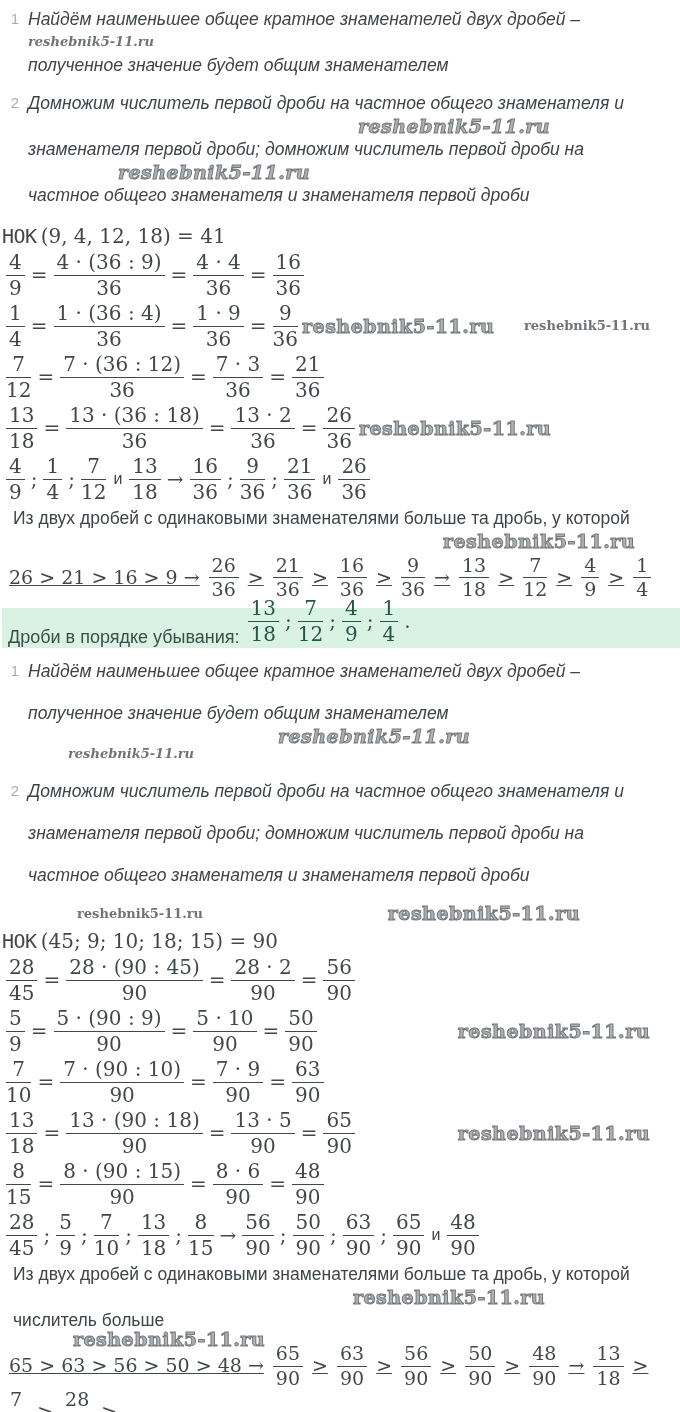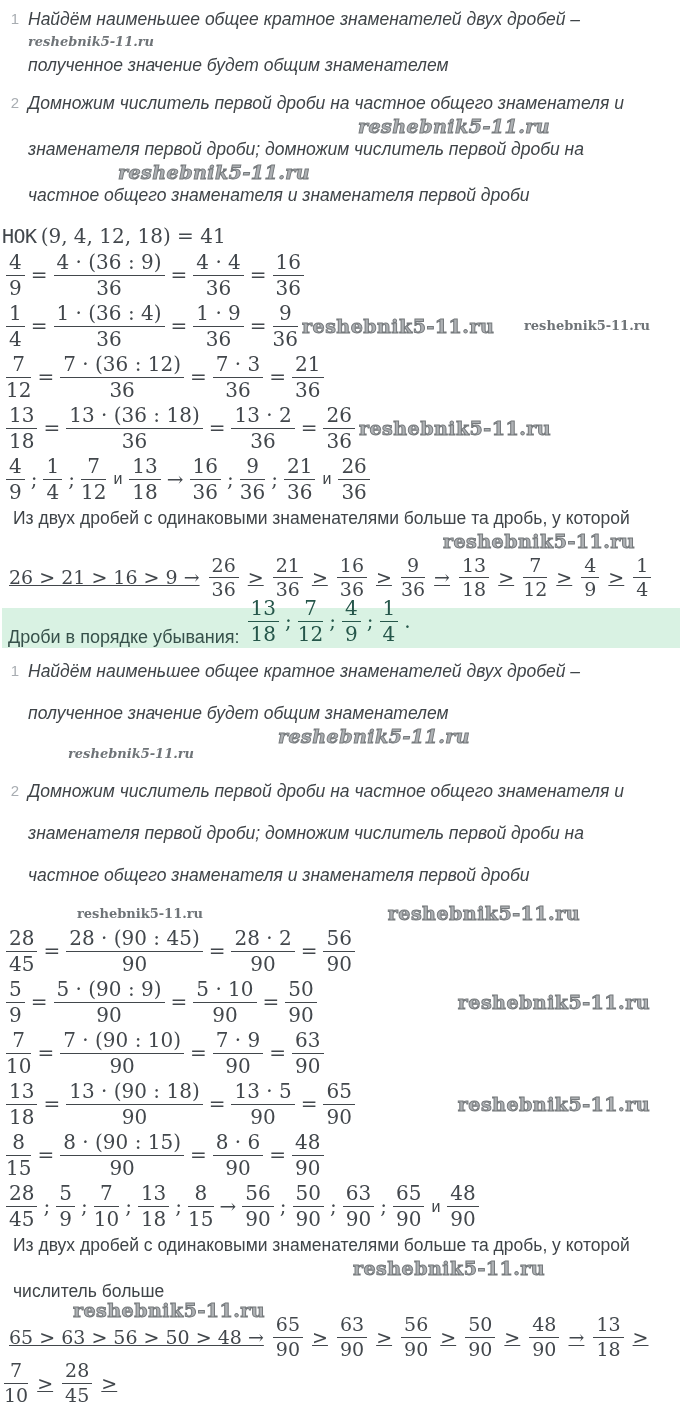--- a/index.html
+++ b/index.html
@@ -110,20 +110,21 @@
         <div class="tline">знаменателя первой дроби; домножим числитель первой дроби на</div>
         <div class="tline" style="margin-bottom:0;">частное общего знаменателя и знаменателя первой дроби</div>
       </div>
     </div>
 
     <div class="wm-row">
       <span class="wm wm-sm" style="margin-left:75px;">reshebnik5-11.ru</span>
       <span class="wm wm-lg" style="margin-left:auto;margin-right:100px;">reshebnik5-11.ru</span>
     </div>
 
+    <div class="mline"><span class="mm">НОК</span><span class="mx">(45; 9; 10; 18; 15) = 90</span></div>
     <div class="mline"><span class="frac"><span class="fn">28</span><span class="fd">45</span></span><span class="mx">=</span><span class="frac"><span class="fn">28 · (90 : 45)</span><span class="fd">90</span></span><span class="mx">=</span><span class="frac"><span class="fn">28 · 2</span><span class="fd">90</span></span><span class="mx">=</span><span class="frac"><span class="fn">56</span><span class="fd">90</span></span></div>
     <div class="mline">
       <span class="wm wm-lg wm-right">reshebnik5-11.ru</span>
     <span class="frac"><span class="fn">5</span><span class="fd">9</span></span><span class="mx">=</span><span class="frac"><span class="fn">5 · (90 : 9)</span><span class="fd">90</span></span><span class="mx">=</span><span class="frac"><span class="fn">5 · 10</span><span class="fd">90</span></span><span class="mx">=</span><span class="frac"><span class="fn">50</span><span class="fd">90</span></span></div>
     <div class="mline"><span class="frac"><span class="fn">7</span><span class="fd">10</span></span><span class="mx">=</span><span class="frac"><span class="fn">7 · (90 : 10)</span><span class="fd">90</span></span><span class="mx">=</span><span class="frac"><span class="fn">7 · 9</span><span class="fd">90</span></span><span class="mx">=</span><span class="frac"><span class="fn">63</span><span class="fd">90</span></span></div>
     <div class="mline">
       <span class="wm wm-lg wm-right">reshebnik5-11.ru</span>
     <span class="frac"><span class="fn">13</span><span class="fd">18</span></span><span class="mx">=</span><span class="frac"><span class="fn">13 · (90 : 18)</span><span class="fd">90</span></span><span class="mx">=</span><span class="frac"><span class="fn">13 · 5</span><span class="fd">90</span></span><span class="mx">=</span><span class="frac"><span class="fn">65</span><span class="fd">90</span></span></div>
     <div class="mline"><span class="frac"><span class="fn">8</span><span class="fd">15</span></span><span class="mx">=</span><span class="frac"><span class="fn">8 · (90 : 15)</span><span class="fd">90</span></span><span class="mx">=</span><span class="frac"><span class="fn">8 · 6</span><span class="fd">90</span></span><span class="mx">=</span><span class="frac"><span class="fn">48</span><span class="fd">90</span></span></div>
     <div class="mline"><span class="frac"><span class="fn">28</span><span class="fd">45</span></span><span class="mx">;</span><span class="frac"><span class="fn">5</span><span class="fd">9</span></span><span class="mx">;</span><span class="frac"><span class="fn">7</span><span class="fd">10</span></span><span class="mx">;</span><span class="frac"><span class="fn">13</span><span class="fd">18</span></span><span class="mx">;</span><span class="frac"><span class="fn">8</span><span class="fd">15</span></span><span class="mx">→</span><span class="frac"><span class="fn">56</span><span class="fd">90</span></span><span class="mx">;</span><span class="frac"><span class="fn">50</span><span class="fd">90</span></span><span class="mx">;</span><span class="frac"><span class="fn">63</span><span class="fd">90</span></span><span class="mx">;</span><span class="frac"><span class="fn">65</span><span class="fd">90</span></span><span class="msx">и</span><span class="frac"><span class="fn">48</span><span class="fd">90</span></span></div>

